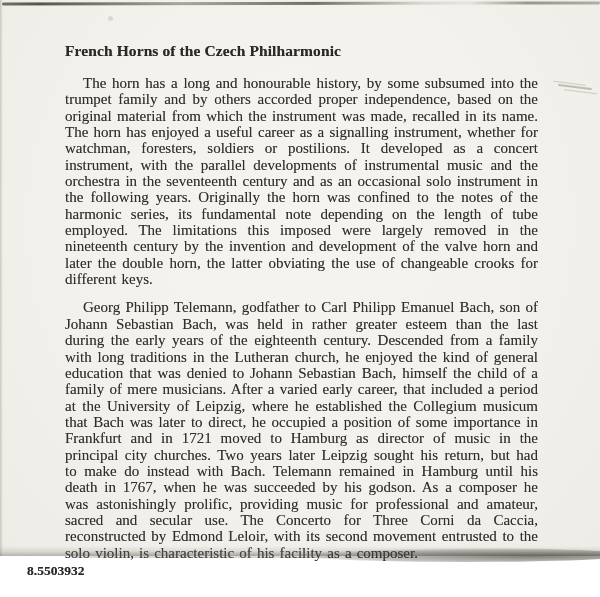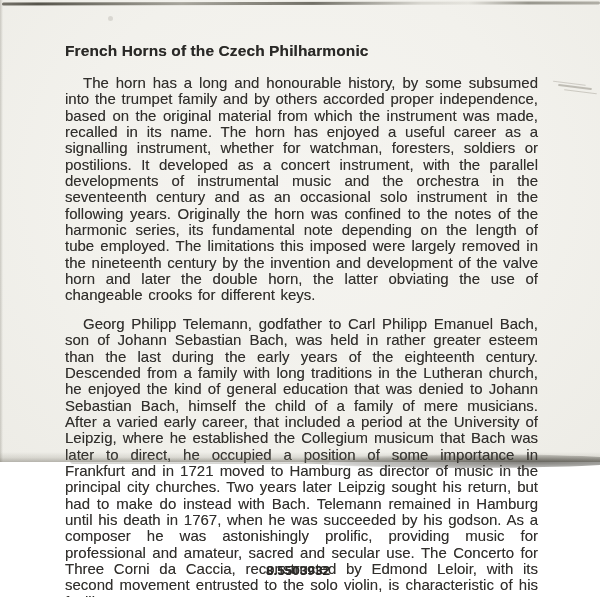--- a/index.html
+++ b/index.html
@@ -3,24 +3,25 @@
 <meta charset="utf-8">
 <style>
   * { margin: 0; padding: 0; box-sizing: border-box; }
   html, body {
     width: 600px; height: 597px;
     font-family: "Liberation Sans", sans-serif;
     overflow: hidden;
   }
   .scan {
     position: relative;
-    width: 600px; height: 462px;
+    width: 600px; height: 556px;
     background:
       radial-gradient(ellipse at 50% 40%, #f5f4f0 0%, #f2f1ec 55%, #edece6 100%);
     color: #2e2d2b;
+    font-family: Liberation Serif, serif;
   }
   
   .edge-top {
     position: absolute; top: 2px; left: 2px; right: 0; height: 3px;
     border-radius: 2px;
     transform: rotate(-0.12deg);
     background: linear-gradient(90deg,
       rgba(75,72,62,0.75) 0%, rgba(60,58,48,0.85) 6%,
       rgba(105,102,90,0.55) 30%, rgba(70,68,58,0.75) 52%,
       rgba(140,137,124,0.25) 70%, rgba(160,157,144,0.15) 78%,
@@ -74,21 +75,21 @@
     font-size: 15px; line-height: 16.35px;
     text-align: justify;
     text-indent: 18px;
     word-spacing: 1.4px;
     color: #312f2c;
     text-shadow: 0 0 0.5px rgba(49,47,44,0.45);
   }
   .body-text p + p { margin-top: 12px; }
   .footer {
     position: absolute; left: 27px; right: 31px; top: 563px;
-    display: flex; justify-content: center; align-items: baseline;
+    display: flex; justify-content: flex-start; align-items: baseline;
     font-weight: bold; font-size: 13.5px; color: #2a2927;
     text-shadow: 0 0 0.5px rgba(42,41,39,0.55);
   }
 </style>
 </head>
 <body>
 
 <div class="scan">
 
   <div class="edge-top"></div>

